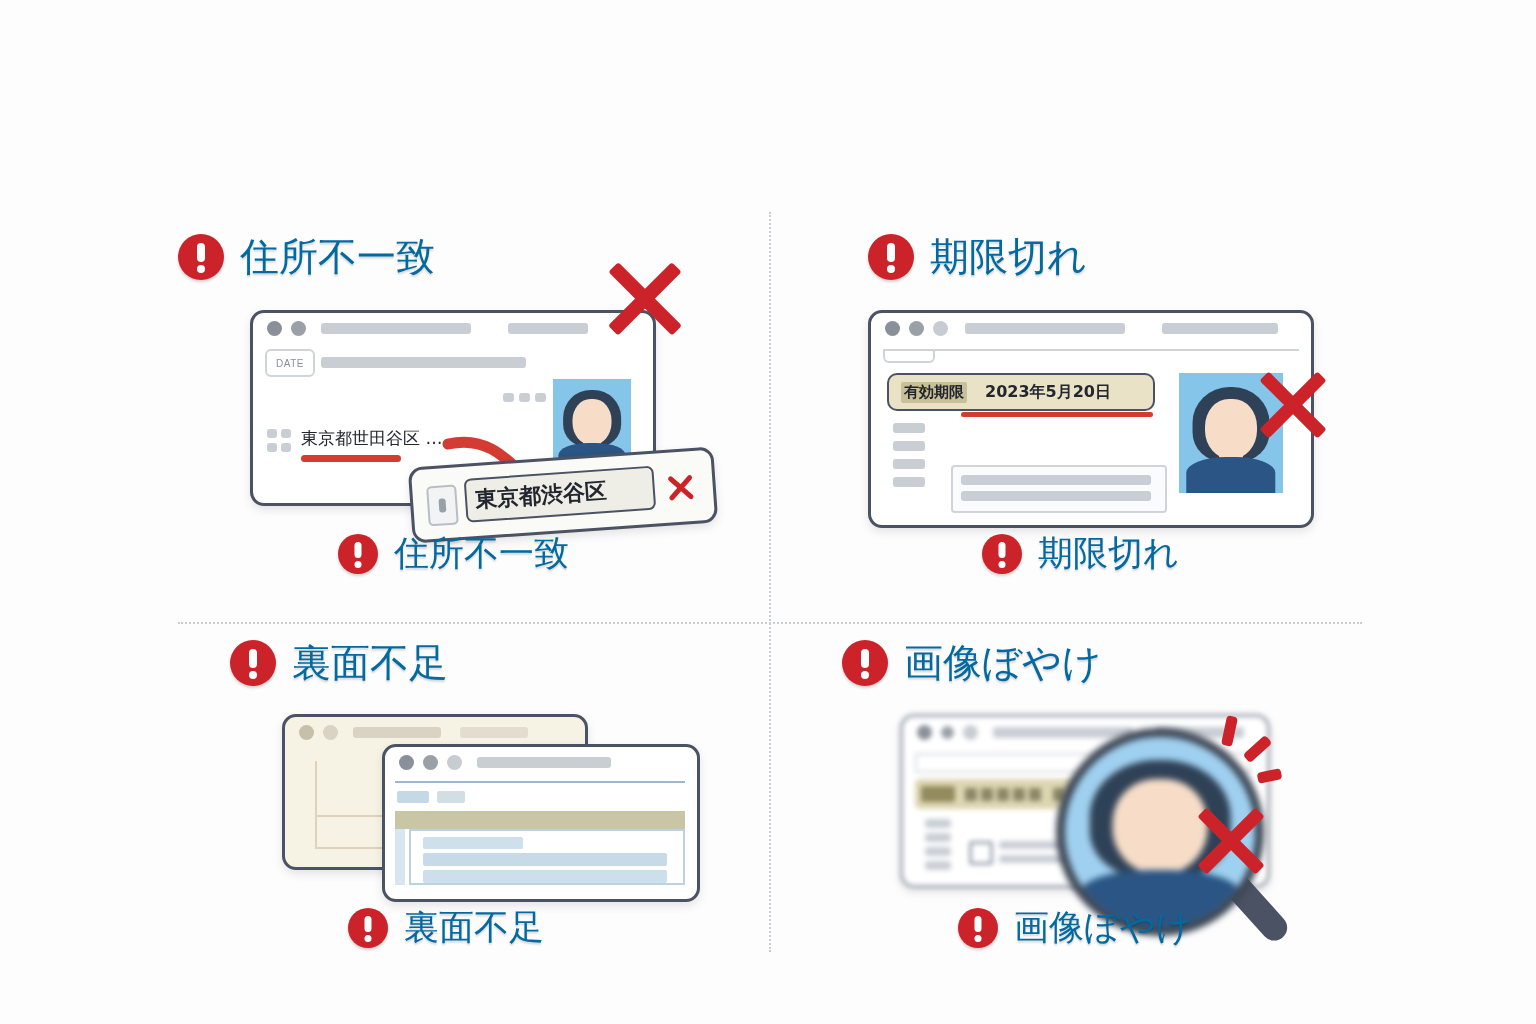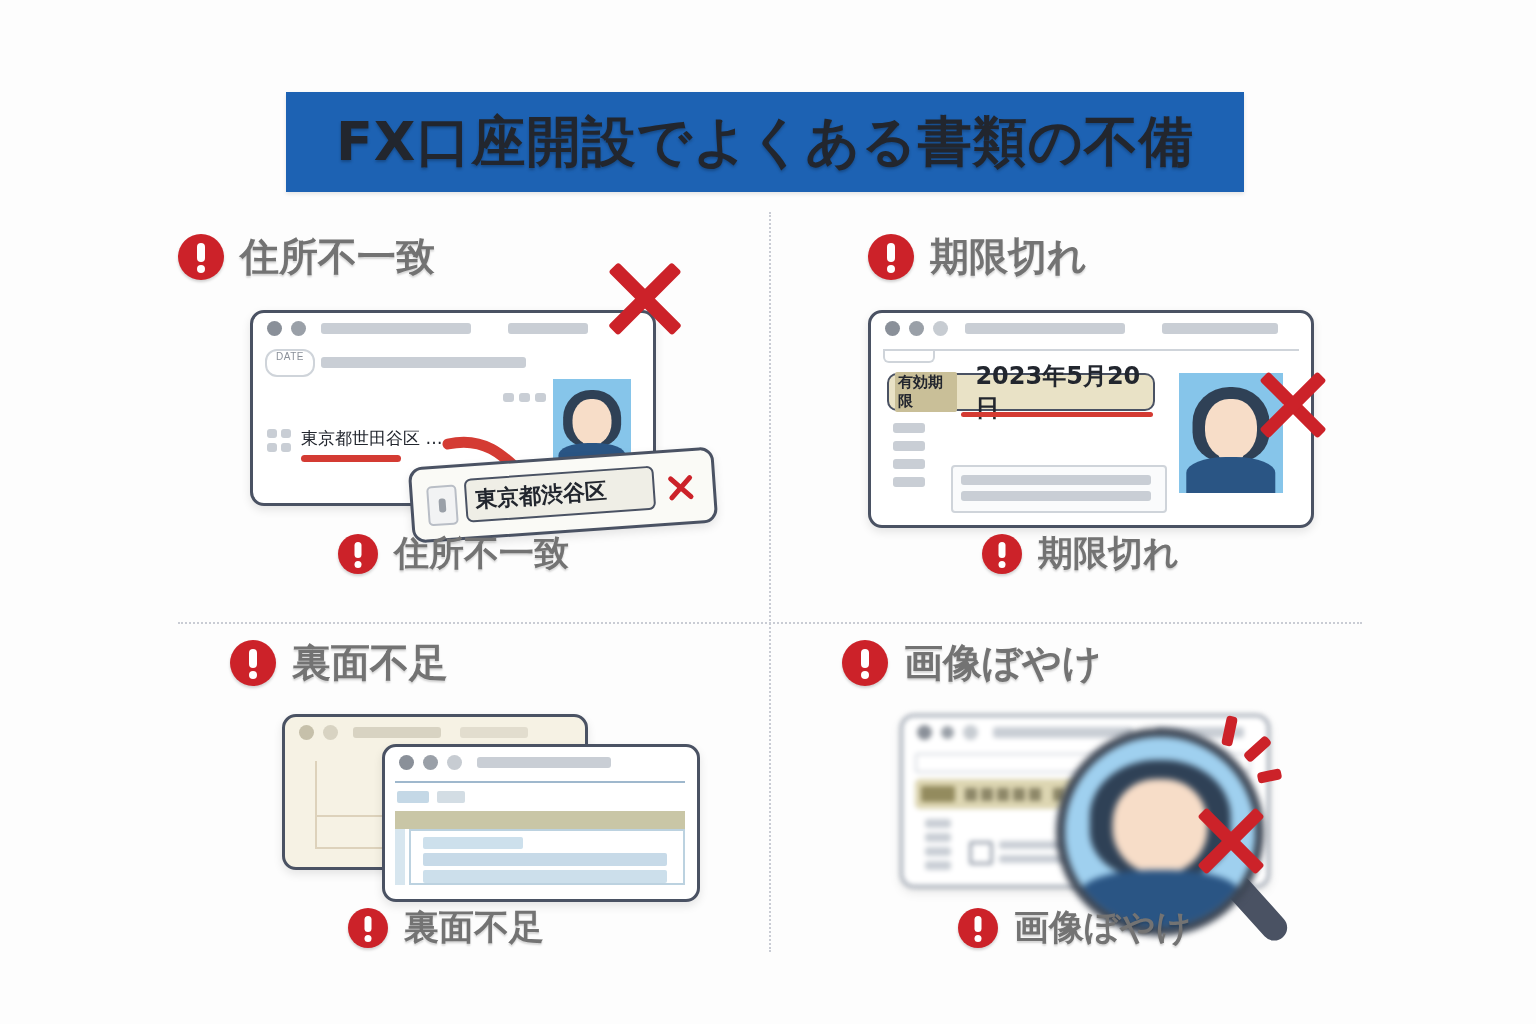--- a/index.html
+++ b/index.html
@@ -60,21 +60,21 @@
     content:"";position:absolute;left:50%;top:9px;
     transform:translateX(-50%);
     width:8px;height:19px;border-radius:4px;background:#fff;
   }
   .warn .bang::after{
     content:"";position:absolute;left:50%;top:31px;
     transform:translateX(-50%);
     width:8px;height:8px;border-radius:50%;background:#fff;
   }
   .warn .wtxt{
-    color:#737373;font-size:39px;font-weight:bold;
+    color:#0369a1;font-size:39px;font-weight:normal;
     text-shadow:0 2px 2px rgba(0,0,0,.16);
   }
   .warn.small .bang{width:40px;height:40px;}
   .warn.small .bang::before{top:8px;width:7px;height:16px;}
   .warn.small .bang::after{top:27px;width:7px;height:7px;}
   .warn.small .wtxt{font-size:35px;}
 
   
   .card{
     position:absolute;background:#ffffff;
@@ -146,43 +146,40 @@
   }
   .spark{position:absolute;background:#cc2229;border-radius:4px;}
 
   .blurred{filter:blur(2.6px);}
 </style>
 </head>
 <body>
 
 <div class="stage">
 
-  <div class="title-banner">
-    <div class="title-text jp">FX口座開設でよくある書類の不備</div>
-  </div>
 
   <div class="div-v"></div>
   <div class="div-h"></div>
 
   <div class="quad" id="quad-tl">
 
     <div class="warn" style="left:18px;top:18px;">
       <div class="bang"></div>
       <div class="wtxt jp">住所不一致</div>
     </div>
 
     <div class="card" style="left:90px;top:98px;width:400px;height:190px;">
       <div class="card-bar">
         <div class="dot"></div>
         <div class="dot d2"></div>
         <div class="barline" style="width:150px;margin-left:6px;"></div>
         <div class="barline" style="width:80px;margin-left:28px;"></div>
       </div>
 
-      <div style="position:absolute;left:12px;top:36px;width:46px;height:24px;border:2px solid #cfd4da;border-radius:12px;display:flex;justify-content:center;">
+      <div style="position:absolute;left:12px;top:36px;width:46px;height:24px;border:2px solid #cfd4da;border-radius:6px;display:flex;align-items:center;justify-content:center;">
         <span style="font-size:10px;color:#8a9099;letter-spacing:.5px;">DATE</span>
       </div>
       <div class="barline" style="position:absolute;left:68px;top:44px;width:205px;"></div>
 
       <div class="grayline" style="position:absolute;left:250px;top:80px;width:11px;height:9px;"></div>
       <div class="grayline" style="position:absolute;left:266px;top:80px;width:11px;height:9px;"></div>
       <div class="grayline" style="position:absolute;left:282px;top:80px;width:11px;height:9px;"></div>
 
       <div class="grayline" style="position:absolute;left:14px;top:116px;width:10px;height:9px;"></div>
       <div class="grayline" style="position:absolute;left:28px;top:116px;width:10px;height:9px;"></div>
@@ -239,23 +236,23 @@
       <div class="card-bar">
         <div class="dot"></div>
         <div class="dot d2"></div>
         <div class="dot d3"></div>
         <div class="barline" style="width:160px;margin-left:8px;"></div>
         <div class="barline" style="width:116px;margin-left:28px;"></div>
       </div>
       <div style="position:absolute;left:12px;top:36px;width:416px;height:0;border-top:2px solid #cfd4da;"></div>
       <div style="position:absolute;left:12px;top:36px;width:48px;height:12px;border-left:2px solid #cfd4da;border-right:2px solid #cfd4da;border-bottom:2px solid #cfd4da;border-radius:0 0 6px 6px;"></div>
 
-      <div class="hl-band" style="position:absolute;left:16px;top:60px;width:268px;height:38px;display:flex;align-items:center;gap:18px;padding-left:6px;box-sizing:border-box;background:#e9e2c6;">
+      <div class="hl-band" style="position:absolute;left:16px;top:60px;width:268px;height:38px;display:flex;align-items:center;gap:18px;padding-left:12px;box-sizing:border-box;background:#e9e2c6;">
         <span class="jp" style="font-size:15px;font-weight:bold;background:#c9bf98;padding:1px 3px;border-radius:2px;">有効期限</span>
-        <span class="jp" style="font-size:24px;font-weight:bold;">2023年5月20日</span>
+        <span class="jp" style="font-size:16px;font-weight:bold;">2023年5月20日</span>
       </div>
       <div style="position:absolute;left:90px;top:99px;width:192px;height:5px;background:#d43b33;border-radius:3px;"></div>
 
       <div class="grayline" style="position:absolute;left:22px;top:110px;width:32px;height:10px;"></div>
       <div class="grayline" style="position:absolute;left:22px;top:128px;width:32px;height:10px;"></div>
       <div class="grayline" style="position:absolute;left:22px;top:146px;width:32px;height:10px;"></div>
       <div class="grayline" style="position:absolute;left:22px;top:164px;width:32px;height:10px;"></div>
 
       <div style="position:absolute;left:80px;top:152px;width:212px;height:44px;border:2px solid #cfd4da;border-radius:4px;background:#fafbfc;">
         <div class="grayline" style="position:absolute;left:8px;top:8px;width:190px;height:10px;"></div>

